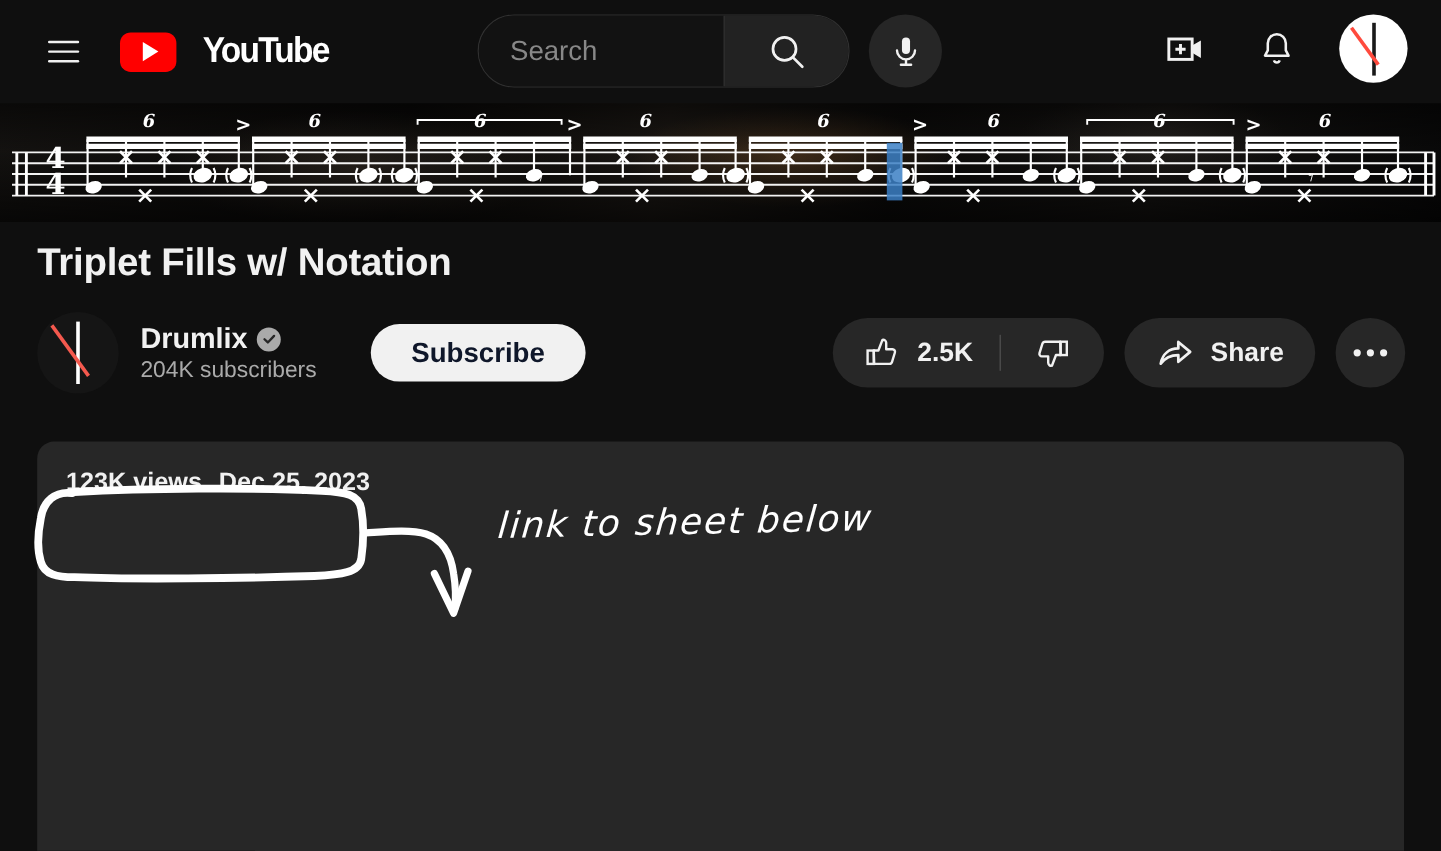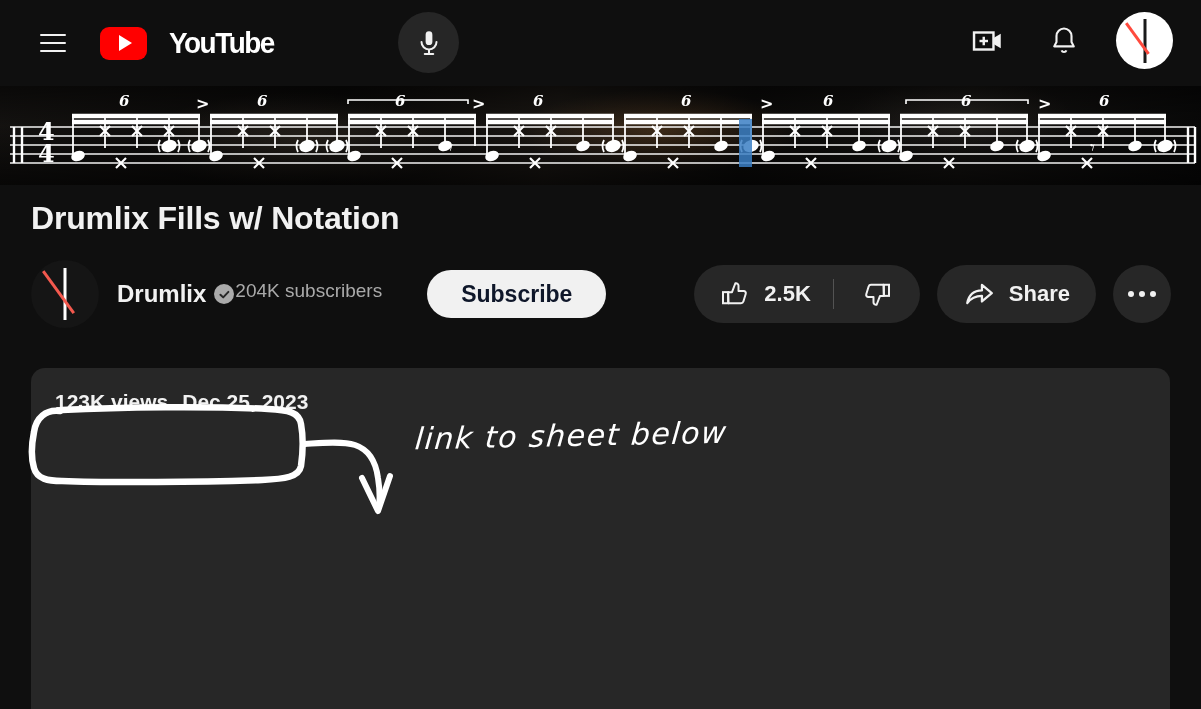--- a/index.html
+++ b/index.html
@@ -242,21 +242,21 @@
     position: absolute;
     left: 11px; top: 12px;
     width: 3px; height: 52px;
     background: #f4594e;
     transform: rotate(-36deg);
     transform-origin: top left;
   }
   .ch-meta {
     margin-left: 18px;
     display: flex;
-    flex-direction: row;
+    flex-direction: column;
     justify-content: center;
     gap: 1px;
   }
   .ch-name-line {
     display: flex;
     align-items: center;
     gap: 8px;
   }
   .ch-name {
     color: #f1f1f1;
@@ -425,20 +425,31 @@
 
       <div class="yt-logo">
         <div class="yt-play">
           <div class="tri"></div>
         </div>
         <div class="yt-word">YouTube</div>
       </div>
     </div>
 
     <div class="search-wrap">
+      <div class="search-pill">
+        <div class="search-input-area">
+          <input type="text" placeholder="Search" style="">
+        </div>
+        <div class="search-btn">
+          <svg width="36" height="36" viewBox="0 0 24 24">
+            <circle cx="10.5" cy="10.5" r="6.4" fill="none" stroke="#f1f1f1" stroke-width="1.5"></circle>
+            <line x1="15.2" y1="15.2" x2="20.4" y2="20.4" stroke="#f1f1f1" stroke-width="1.5" stroke-linecap="round"></line>
+          </svg>
+        </div>
+      </div>
 
       <div class="mic-btn">
         <svg width="30" height="30" viewBox="0 0 24 24">
           <rect x="9.3" y="2.6" width="5.4" height="11" rx="2.7" fill="#f1f1f1"></rect>
           <path d="M6 11.2a6 6 0 0 0 12 0" fill="none" stroke="#f1f1f1" stroke-width="1.6" stroke-linecap="round"></path>
           <line x1="12" y1="17.3" x2="12" y2="20.6" stroke="#f1f1f1" stroke-width="1.6"></line>
           <line x1="8.6" y1="20.8" x2="15.4" y2="20.8" stroke="#f1f1f1" stroke-width="1.6" stroke-linecap="round"></line>
         </svg>
       </div>
     </div>
@@ -736,21 +747,21 @@
       </g>
       <g fill="#ffffff" font-family="DejaVu Serif, serif" font-size="19">
         <text x="448" y="68">𝄾</text>
         <text x="1090" y="68">𝄾</text>
       </g>
     </svg>
 
     <div class="play-cursor" style="position:absolute; left:739px; top:33px; width:13px; height:48px;"></div>
   </div>
 
-  <h1 class="video-title">Drumlix Fills w/ Notation</h1>
+  <h1 class="video-title">Triplet Fills w/ Notation</h1>
 
   <div class="channel-row">
     <div class="ch-avatar">
       <div class="stick-w"></div>
       <div class="stick-r2"></div>
     </div>
 
     <div class="ch-meta">
       <div class="ch-name-line">
         <span class="ch-name">Drumlix</span>

